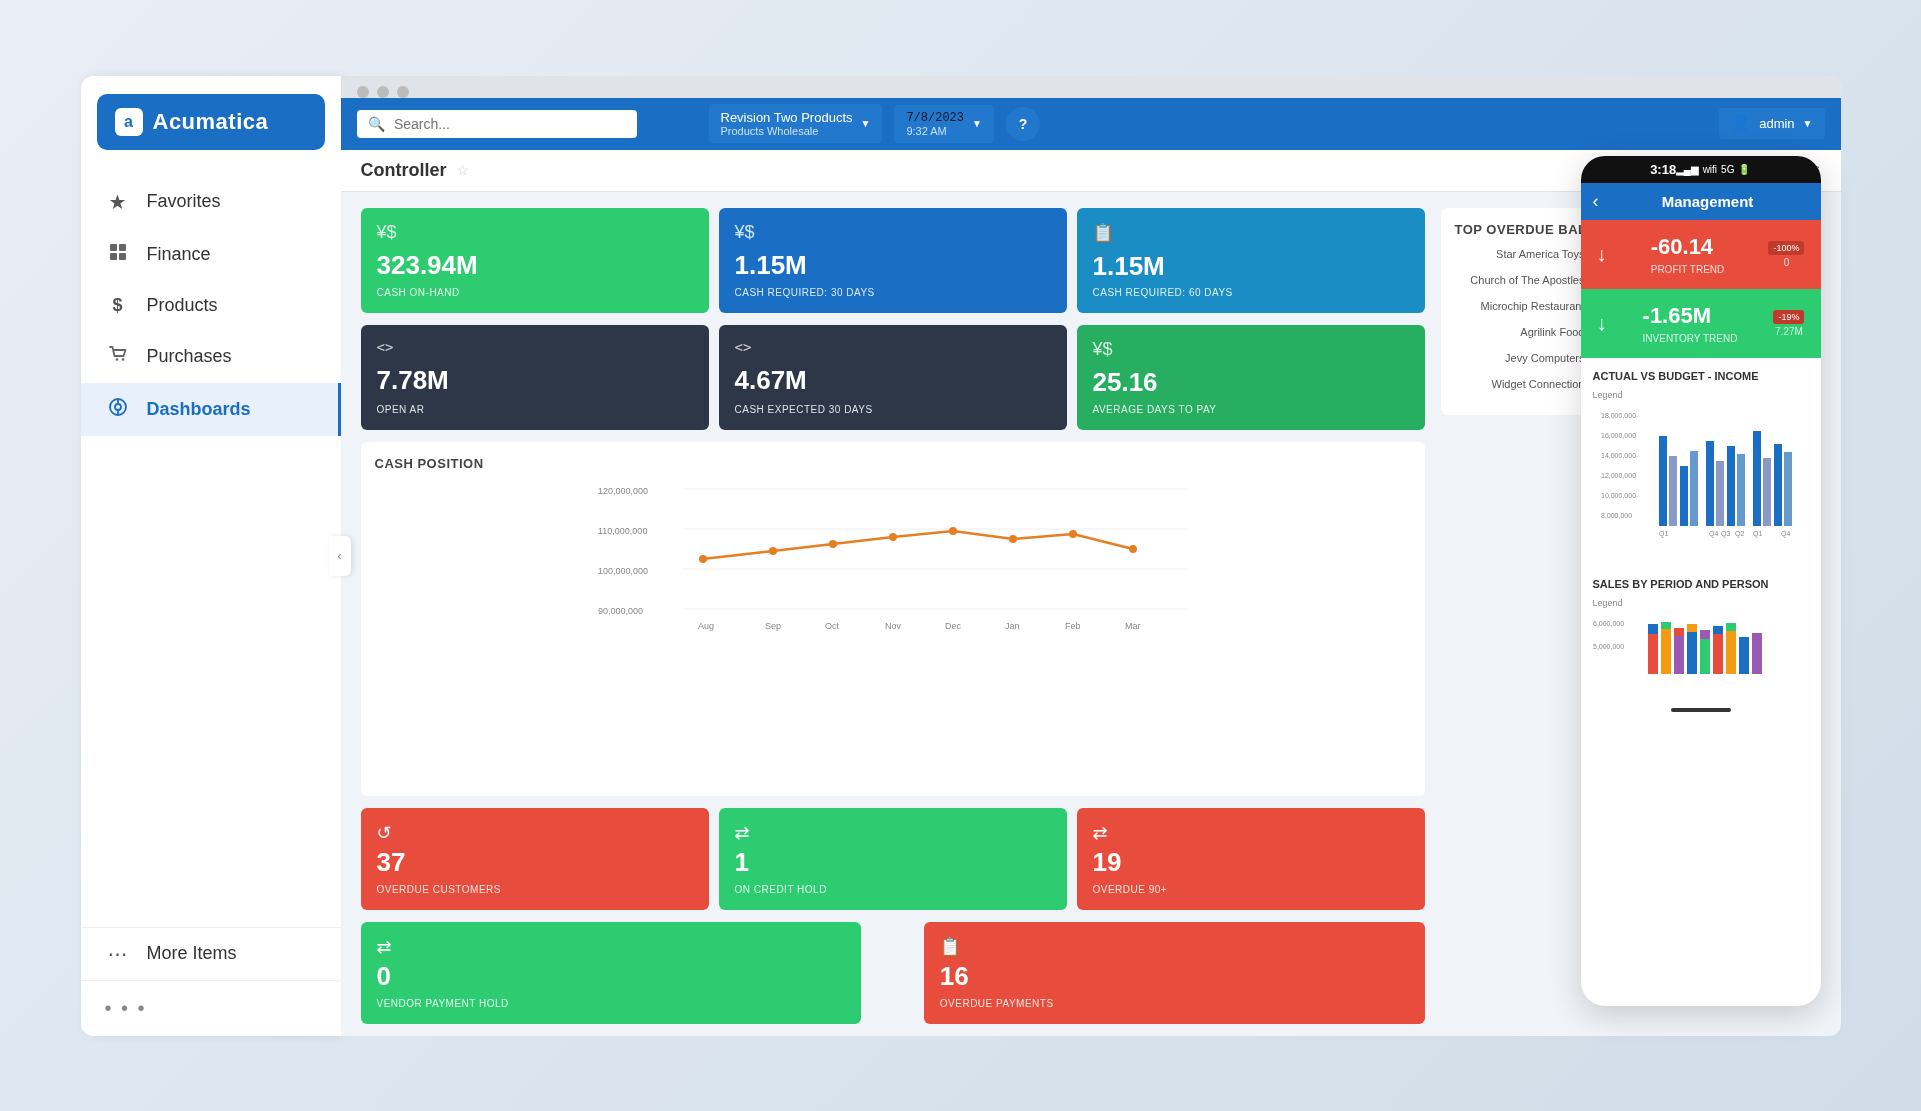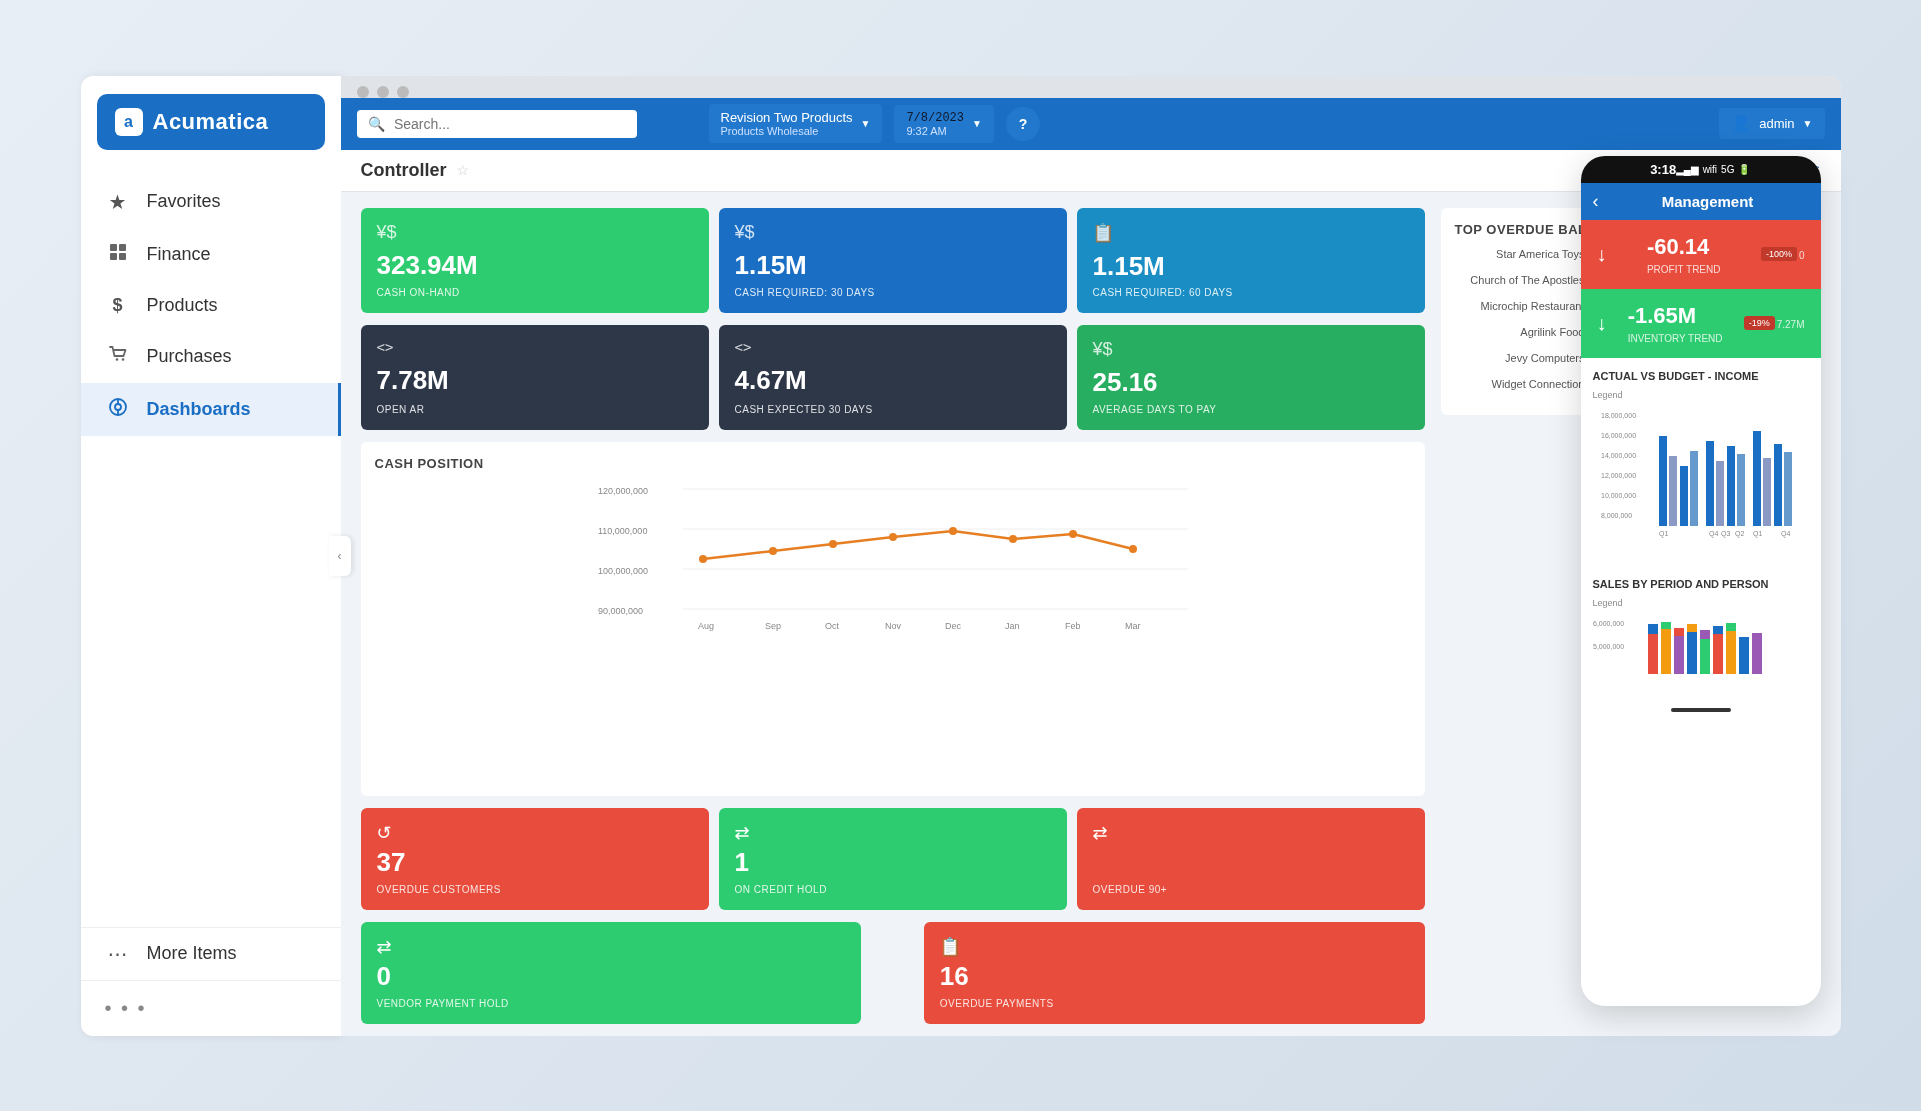--- a/index.html
+++ b/index.html
@@ -405,22 +405,22 @@
       margin: 0;
       padding: 14px 16px;
       display: flex;
       justify-content: space-between;
       align-items: center;
     }
     .mobile-kpi-arrow { color: #fff; font-size: 20px; }
     .mobile-kpi-value { color: #fff; font-size: 22px; font-weight: 700; }
     .mobile-kpi-badges {
       display: flex;
-      flex-direction: row;
-      align-items: flex-end;
+      flex-direction: column;
+      align-items: center;
       gap: 2px;
     }
     .mobile-kpi-badge-red {
       background: #c0392b;
       color: #fff;
       font-size: 9px;
       padding: 2px 5px;
       border-radius: 3px;
     }
     .mobile-kpi-badge-label { color: rgba(255,255,255,0.8); font-size: 10px; }
@@ -674,20 +674,21 @@
             <div class="kpi-value">37</div>
             <div class="kpi-label">OVERDUE CUSTOMERS</div>
           </div>
           <div class="kpi-tile overdue-tile" style="background:#2ecc71;">
             <div style="font-size:18px;color:#fff;margin-bottom:4px;">⇄</div>
             <div class="kpi-value">1</div>
             <div class="kpi-label">ON CREDIT HOLD</div>
           </div>
           <div class="kpi-tile overdue-tile" style="background:#e74c3c;">
             <div style="font-size:18px;color:#fff;margin-bottom:4px;">⇄</div>
+            <div class="kpi-value">19</div>
             <div class="kpi-label">OVERDUE 90+</div>
           </div>
         </div>
 
         <div class="kpi-row">
           <div class="kpi-tile overdue-tile" style="background:#2ecc71;flex:1.1;">
             <div style="font-size:18px;color:#fff;margin-bottom:4px;">⇄</div>
             <div class="kpi-value">0</div>
             <div class="kpi-label">VENDOR PAYMENT HOLD</div>
           </div>

